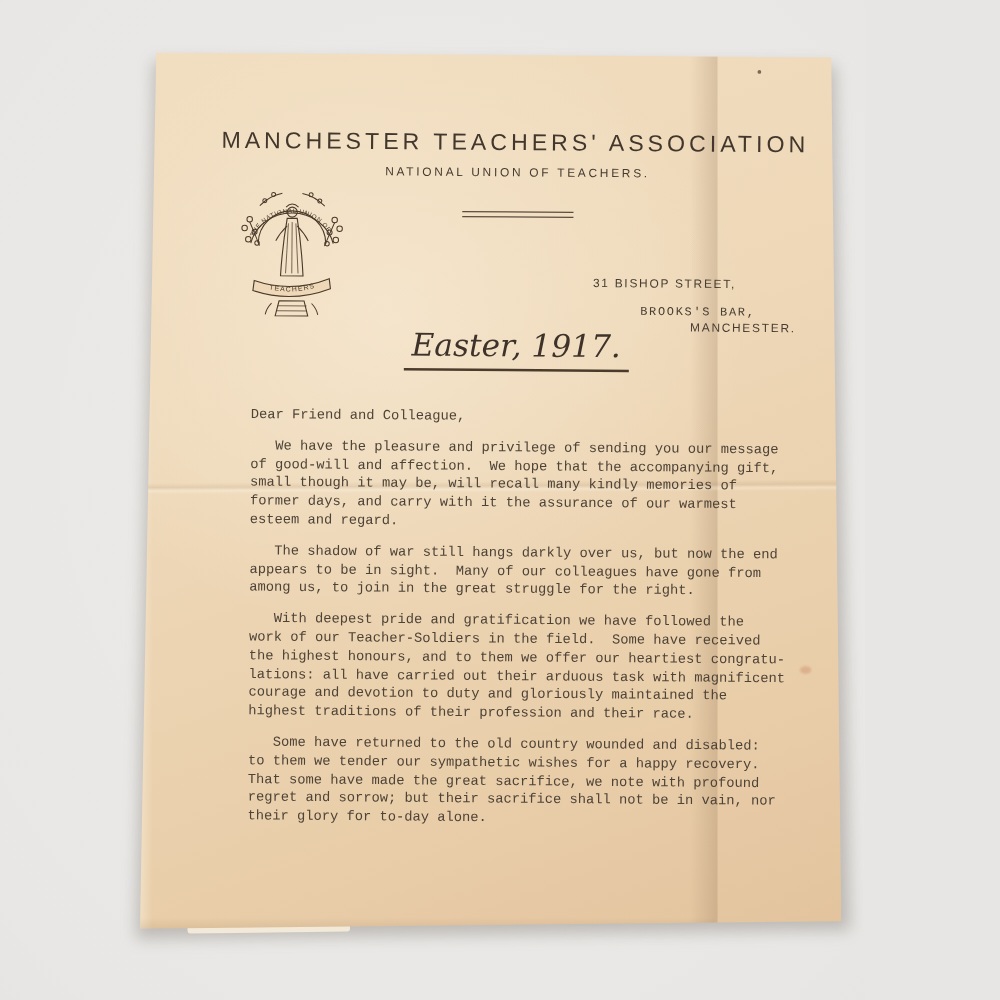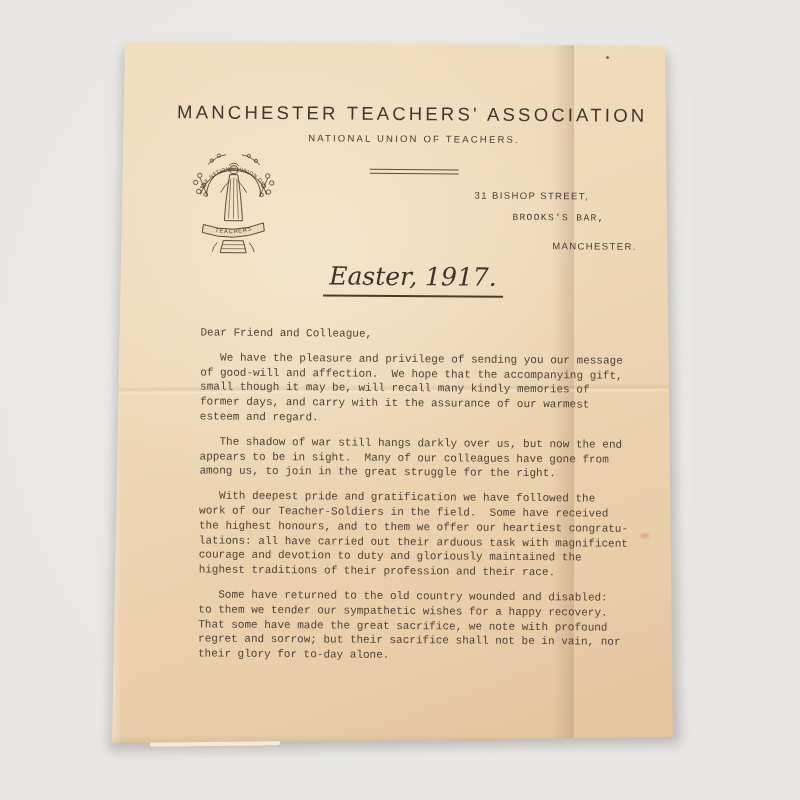--- a/index.html
+++ b/index.html
@@ -50,24 +50,24 @@
   .lh-sub{
     position:absolute;left:412px;top:133px;transform:translateX(-50%);
     font-size:9.5px;letter-spacing:2.2px;color:#453b30;white-space:nowrap;
   }
   .lh-rule{
     position:absolute;left:368px;top:169px;width:89px;height:3px;
     border-top:1px solid #5d4d3d;border-bottom:1px solid #5d4d3d;
   }
   .emblem{position:absolute;left:186px;top:146px;width:92px;height:114px;}
 
-  .addr{position:absolute;font-size:9.5px;letter-spacing:1.4px;color:#473d31;white-space:nowrap;}
+  .addr{position:absolute;font-size:9.5px;letter-spacing:1.4px;color:#473d31;white-space:nowrap;margin-top:32px;}
   .addr-1{left:473px;top:189px;}
   .addr-2{left:511px;top:211px;font-family:Liberation Mono, monospace;}
-  .addr-3{left:551px;top:239px;}
+  .addr-3{left:551px;top:224px;}
 
   .date-heading{
     position:absolute;left:412px;top:262px;transform:translateX(-50%);
     font-family:"DejaVu Serif", serif;font-style:italic;font-size:25px;color:#3e332a;
     border-bottom:2px solid #4a3b2b;padding:0 6px 4px 6px;white-space:nowrap;
   }
 
   .body-text{
     position:absolute;left:200px;top:327px;width:440px;
     font-family:"Liberation Mono", monospace;font-size:11px;line-height:14.8px;

